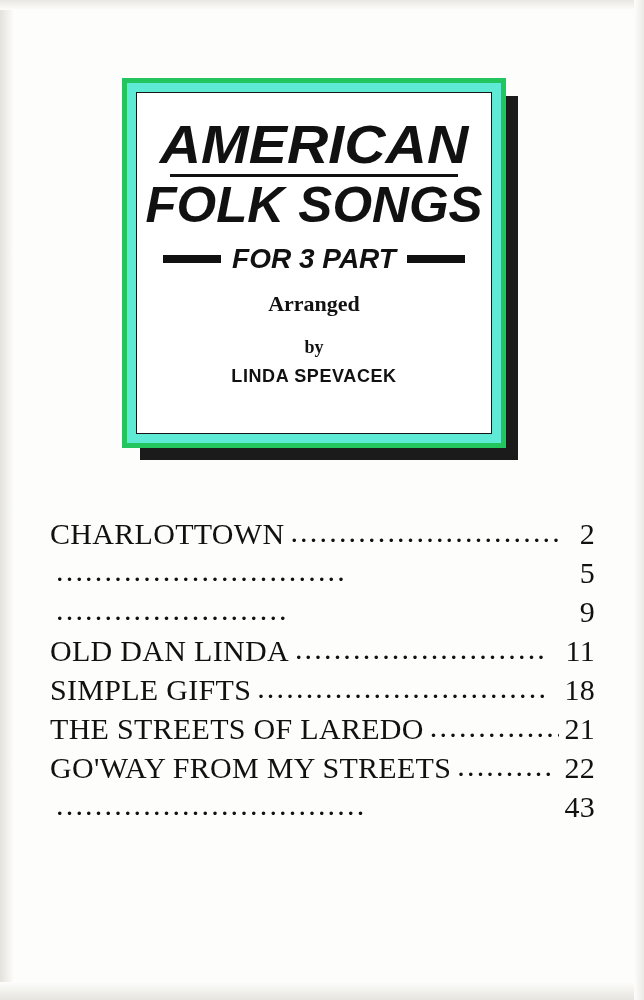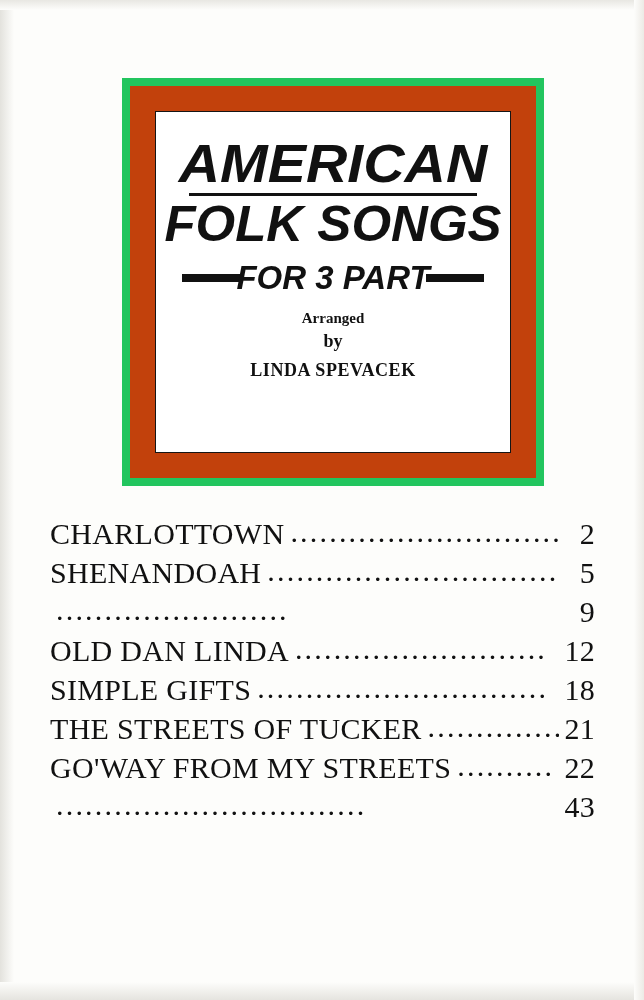--- a/index.html
+++ b/index.html
@@ -63,23 +63,23 @@
     width: 378px;
     height: 364px;
     background: #1b1b1b;
   }
   .logo-box {
     position: absolute;
     left: 0;
     top: 0;
     width: 356px;
     height: 342px;
-    background: #c2410c;
-    border: 8px solid #22c55e;
-    padding: 25px;
+    background: #5eead4;
+    border: 5px solid #22c55e;
+    padding: 9px;
     box-sizing: content-box;
   }
   .logo-inner {
     position: relative;
     width: 100%;
     height: 100%;
     border: 1px solid #151515;
     box-sizing: border-box;
     background: #ffffff;
     text-align: center;
@@ -119,40 +119,40 @@
     height: 8px;
     background: #111111;
     top: 10px;
   }
   .bar.left  { left: 26px;  width: 58px; }
   .bar.right { right: 26px; width: 58px; }
   .subtitle {
     font-family: "Liberation Sans", sans-serif;
     font-weight: bold;
     font-style: italic;
-    font-size: 33px;
+    font-size: 28px;
     line-height: 28px;
     position: absolute;
     left: 0; right: 0; top: 0;
   }
 
   .arranged {
     font-family: "Liberation Serif", serif;
     font-weight: bold;
-    font-size: 15px;
+    font-size: 22px;
     margin-top: 12px;
   }
   .by {
     font-family: "Liberation Serif", serif;
     font-weight: bold;
     font-size: 18px;
-    margin-top: 4px;
+    margin-top: 20px;
   }
   .arranger {
-    font-family: Liberation Serif, serif;
+    font-family: Liberation Sans, sans-serif;
     font-weight: bold;
     font-size: 18px;
     letter-spacing: 0.6px;
     margin-top: 8px;
   }
 
   
   .contents {
     position: absolute;
     left: 50px;
@@ -224,44 +224,43 @@
 
   <div class="contents">
 
     <div class="toc-row">
       <span class="toc-title">CHARLOTTOWN</span>
       <span class="toc-dots">..............................</span>
       <span class="toc-page">2</span>
     </div>
 
     <div class="toc-row">
-      <span class="toc-title">SHENANDOAH</span>
       <span class="toc-dots">..............................</span>
       <span class="toc-page">5</span>
     </div>
 
     <div class="toc-row">
       <span class="toc-dots">........................</span>
       <span class="toc-page">9</span>
     </div>
 
     <div class="toc-row">
       <span class="toc-title">OLD DAN LINDA</span>
       <span class="toc-dots">..........................</span>
-      <span class="toc-page">12</span>
+      <span class="toc-page">11</span>
     </div>
 
     <div class="toc-row">
       <span class="toc-title">SIMPLE GIFTS</span>
       <span class="toc-dots">..............................</span>
       <span class="toc-page">18</span>
     </div>
 
     <div class="toc-row">
-      <span class="toc-title">THE STREETS OF TUCKER</span>
+      <span class="toc-title">THE STREETS OF LAREDO</span>
       <span class="toc-dots">..............</span>
       <span class="toc-page">21</span>
     </div>
 
     <div class="toc-row">
       <span class="toc-title">GO'WAY FROM MY STREETS</span>
       <span class="toc-dots">..........</span>
       <span class="toc-page">22</span>
     </div>
 

